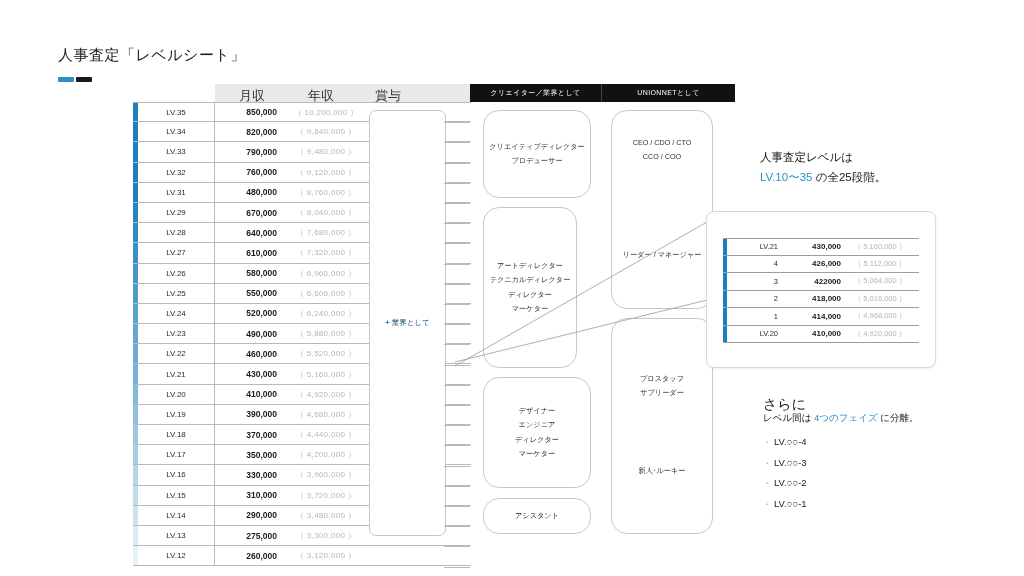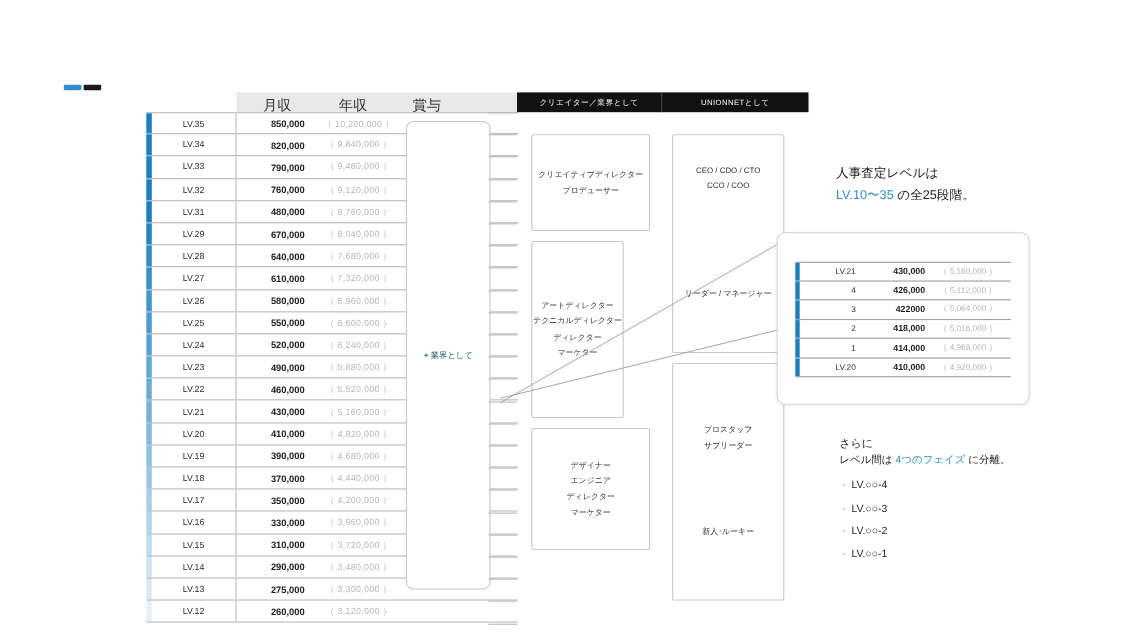--- a/index.html
+++ b/index.html
@@ -87,29 +87,28 @@
   .blackbar{
     position:absolute;top:84px;height:18px;background:#111;
     display:flex;align-items:center;justify-content:center;
   }
   .blackbar span{font-size:7px;color:#fff;letter-spacing:.4px;}
   .bb-left{left:470px;width:131px;}
   .bb-right{left:601px;width:133px;border-left:1px solid #444;}
 
   
   .rbox{
-    position:absolute;border:1px solid #c7c7c7;border-radius:2px;background:#fff;
+    position:absolute;border:1px solid #c7c7c7;border-radius:16px;background:#fff;
     display:flex;flex-direction:column;align-items:center;justify-content:center;
     box-sizing:border-box;
-    margin-top:12px;
   }
   .rbox .line{font-size:7.2px;color:#2b2b2b;line-height:1.95;white-space:nowrap;}
 
   .cr1{left:483px;top:110px;width:108px;height:88px;}
-  .cr2{left:483px;top:207px;width:84px;height:161px;align-items:center;}
+  .cr2{left:483px;top:207px;width:94px;height:161px;align-items:center;}
   .cr3{left:483px;top:377px;width:108px;height:111px;}
   .cr4{left:483px;top:498px;width:108px;height:36px;}
 
   .un1{left:611px;top:110px;width:102px;height:199px;
        align-items:center;justify-content:flex-start;padding-top:25px;}
   .un2{left:611px;top:318px;width:102px;height:216px;
        align-items:center;justify-content:flex-start;padding-top:53px;}
   .un2 .gap{height:64px;}
 
   
@@ -117,21 +116,21 @@
   .ticks i{
     position:absolute;left:0;width:26px;height:0;
     border-top:1px solid #b9b9b9;display:block;
   }
 
   
   .rt1{position:absolute;left:760px;top:150px;font-size:11.5px;color:#1a1a1a;}
   .rt2{position:absolute;left:760px;top:170px;font-size:11.5px;color:#1a1a1a;white-space:nowrap;}
   .accent{color:#2e8fc4;}
 
-  .rt3{position:absolute;left:763px;top:396px;font-size:10px;color:#1a1a1a;}
+  .rt3{position:absolute;left:763px;top:396px;font-size:14px;color:#1a1a1a;}
   .rt4{position:absolute;left:763px;top:412px;font-size:9.5px;color:#1a1a1a;white-space:nowrap;}
   .bullets{position:absolute;left:763px;top:432px;}
   .bullets div{font-size:9.5px;color:#1a1a1a;line-height:2.16;white-space:nowrap;}
   .bullets .dot{color:#888;margin-right:3px;font-size:8px;}
 
   
   .callout{
     position:absolute;left:706px;top:211px;width:228px;height:155px;
     border:1px solid #d9d9d9;border-radius:8px;background:#fff;
     box-shadow:0 1px 3px rgba(0,0,0,.07);
@@ -156,20 +155,21 @@
   }
 
   
   .conn{position:absolute;left:0;top:0;width:1024px;height:576px;pointer-events:none;}
 </style>
 </head>
 <body>
 
 <div class="slide">
 
+  <div class="title">人事査定「レベルシート」</div>
   <div class="title-mark">
     <span class="seg-a"></span>
     <span class="seg-b"></span>
   </div>
 
   <div class="table-wrap">
     <div class="thead">
       <div class="th th-month">月収</div>
       <div class="th th-year">年収</div>
       <div class="th th-bonus">賞与</div>
@@ -388,20 +388,23 @@
     <div class="line">テクニカルディレクター</div>
     <div class="line">ディレクター</div>
     <div class="line">マーケター</div>
   </div>
   <div class="rbox cr3">
     <div class="line">デザイナー</div>
     <div class="line">エンジニア</div>
     <div class="line">ディレクター</div>
     <div class="line">マーケター</div>
   </div>
+  <div class="rbox cr4">
+    <div class="line">アシスタント</div>
+  </div>
 
   <div class="rbox un1">
     <div class="line">CEO / CDO / CTO</div>
     <div class="line">CCO / COO</div>
     <div style="height:84px"></div>
     <div class="line">リーダー / マネージャー</div>
   </div>
   <div class="rbox un2">
     <div class="line">プロスタッフ</div>
     <div class="line">サブリーダー</div>

